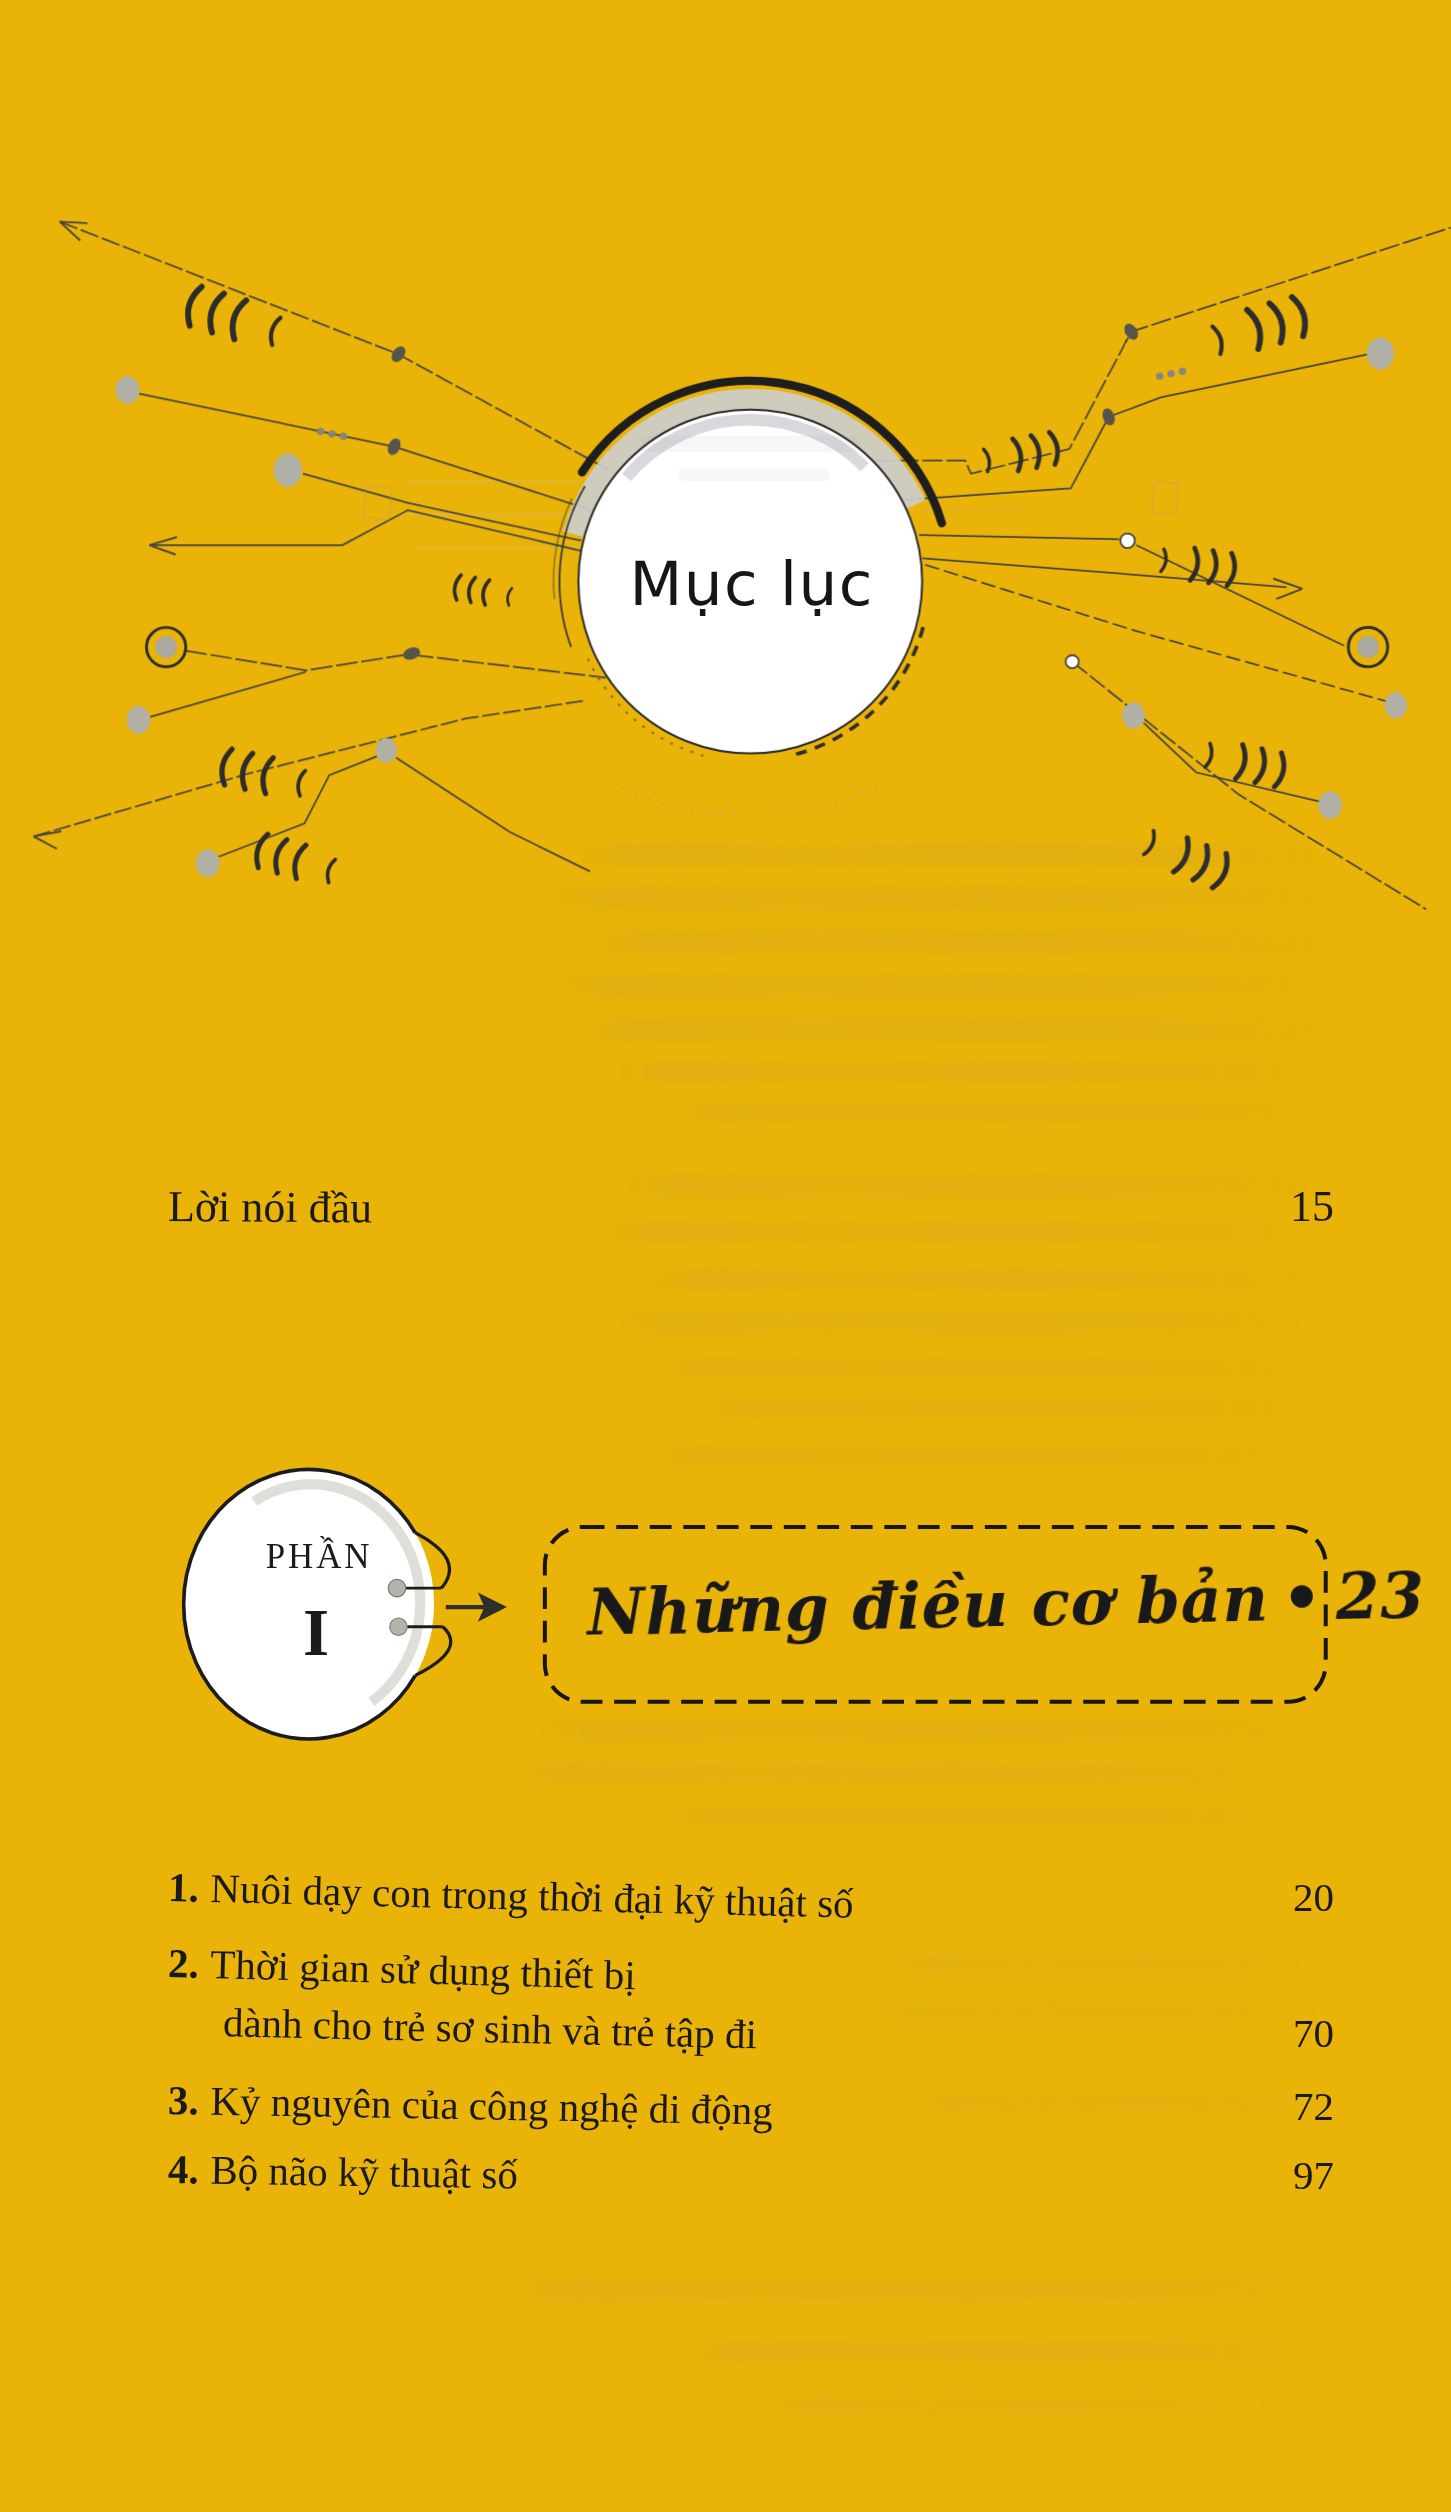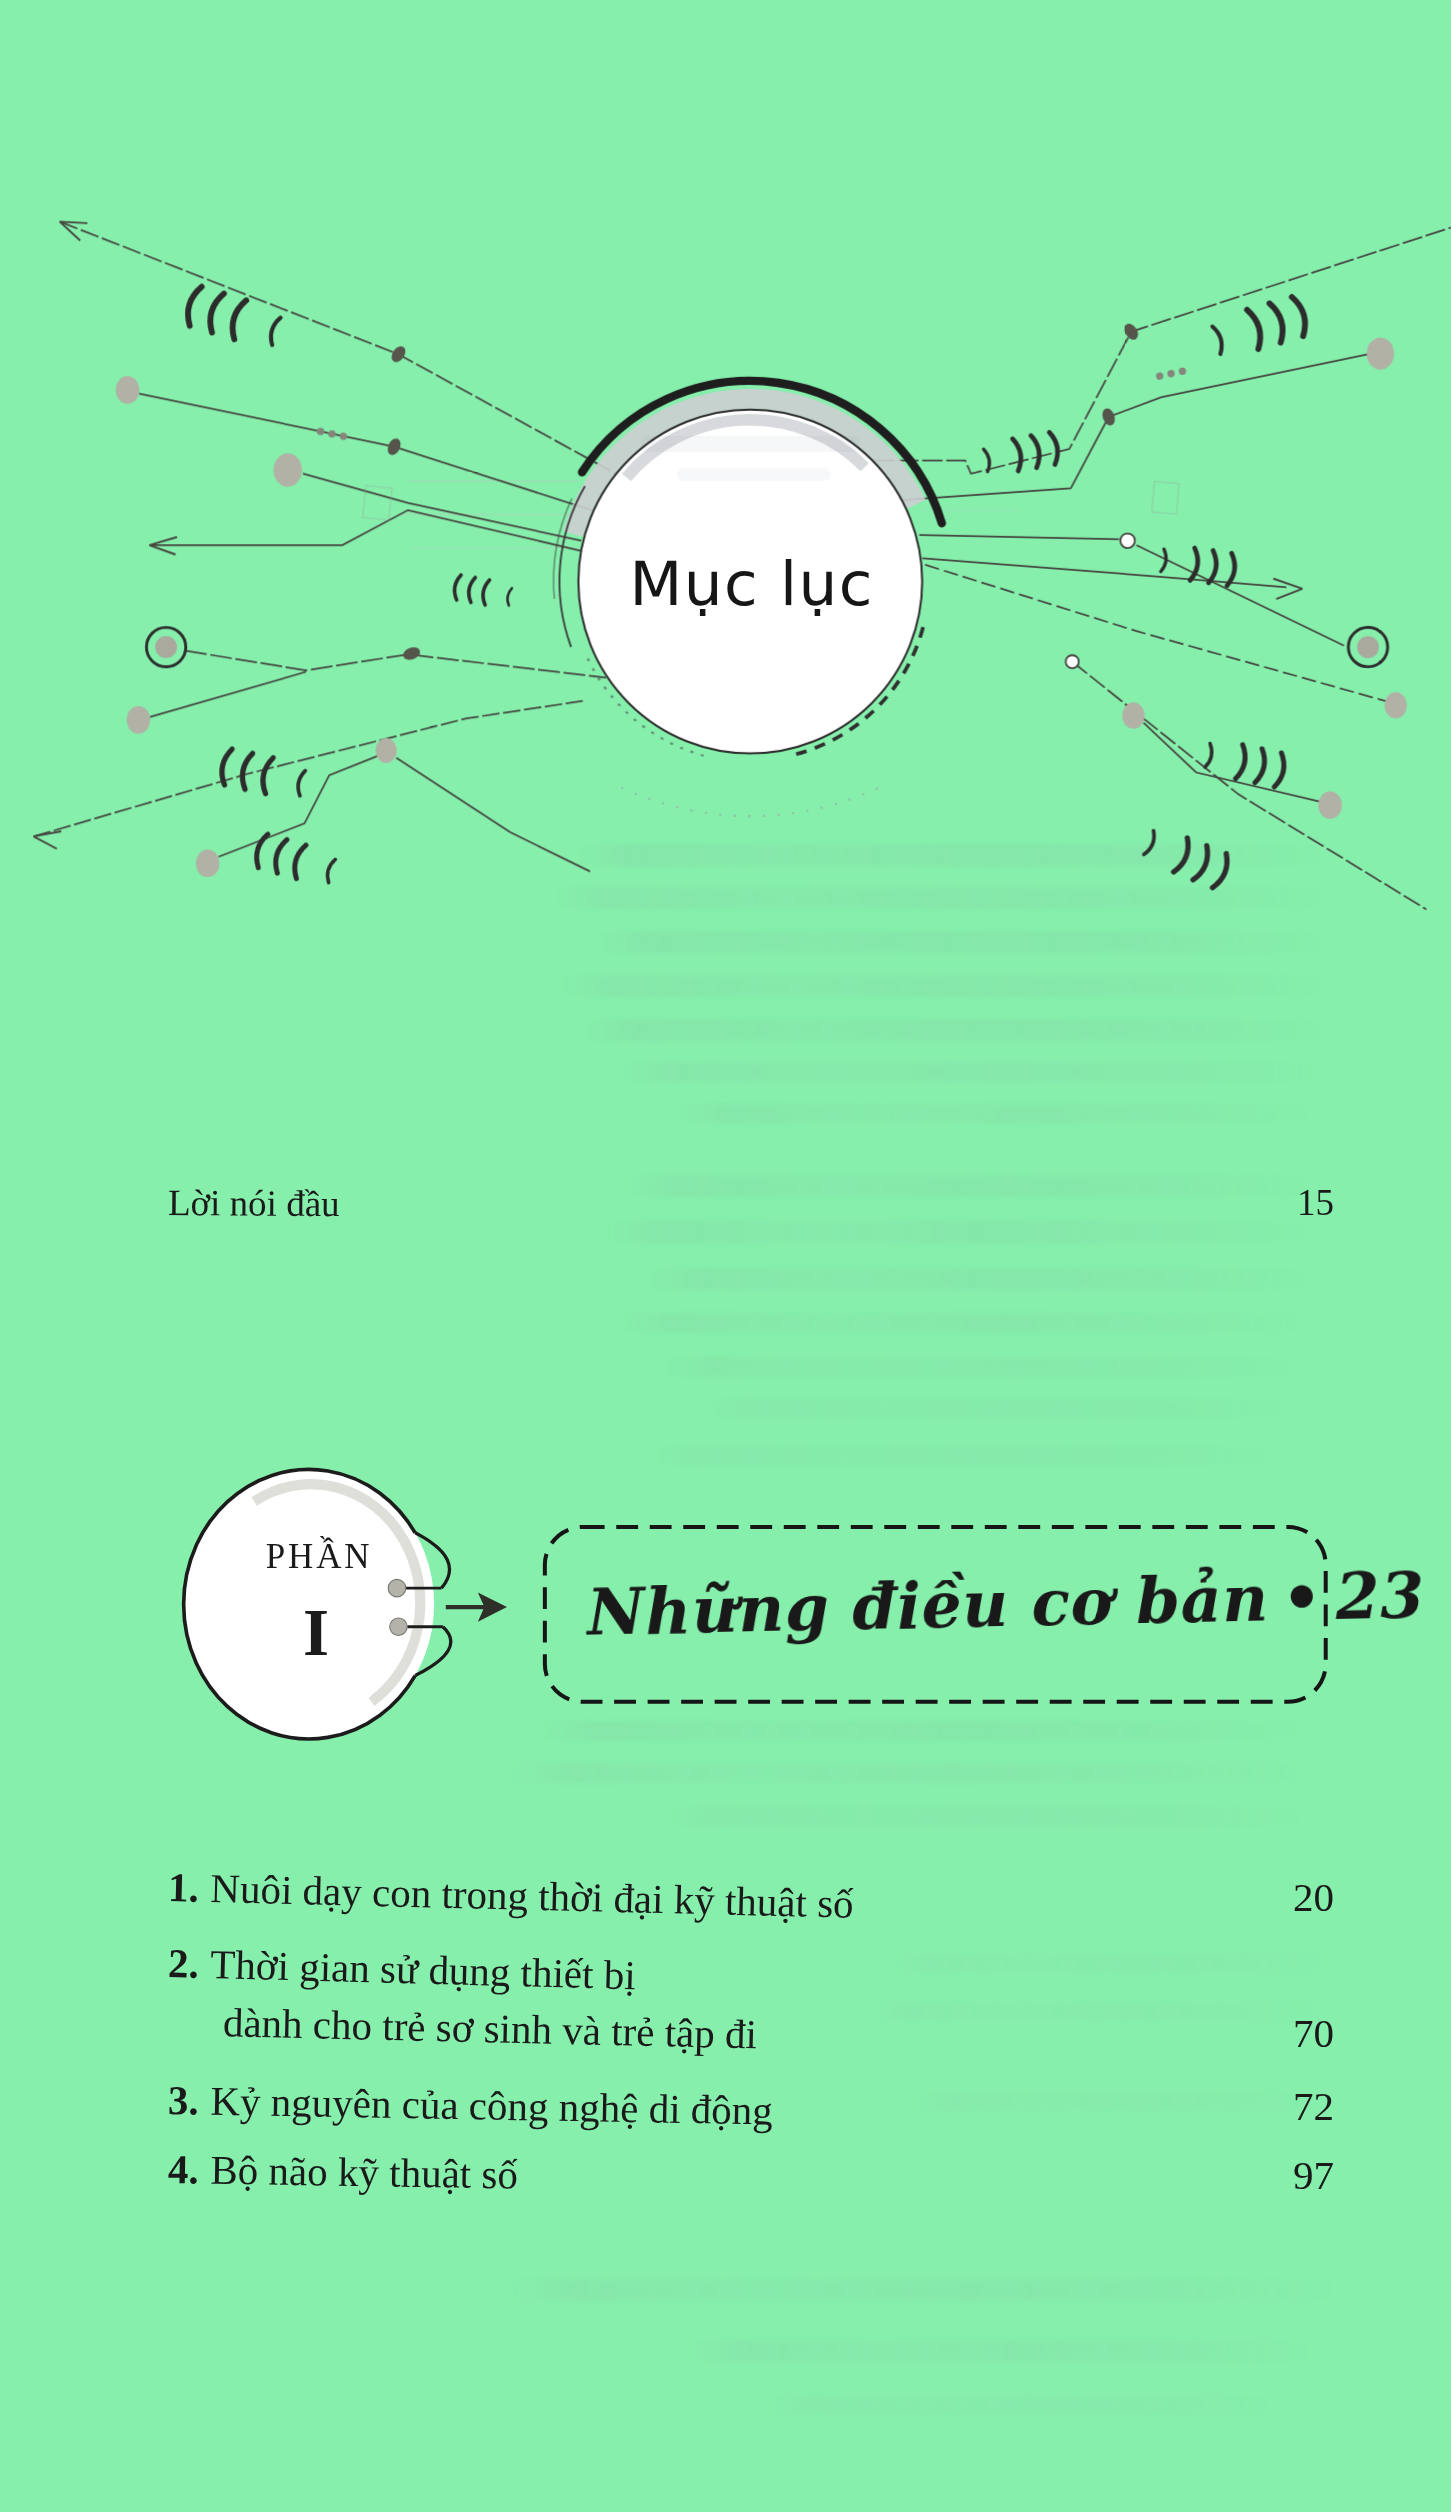--- a/index.html
+++ b/index.html
@@ -1,27 +1,27 @@
 <!DOCTYPE html>
 <html style="font-size:11.7px"><head>
 <meta charset="utf-8">
 <style>
   html,body{margin:0;padding:0;background:#ffffff;}
-  .sheet{position:relative;width:1451px;height:2512px;background:#86efac;overflow:hidden;
+  .sheet{position:relative;width:1451px;height:2512px;background:#eab308;overflow:hidden;
          font-family:"Liberation Serif",serif;color:#1a1a1a;}
   .art{position:absolute;left:0;top:0;pointer-events:none;}
   
   .ghost{position:absolute;border-radius:3.6px;filter:blur(2.2px);
          background:linear-gradient(90deg,rgba(125,130,148,0) 0%,rgba(125,130,148,.16) 7%,
                     rgba(125,130,148,.10) 30%,rgba(125,130,148,.15) 55%,
                     rgba(125,130,148,.10) 80%,rgba(125,130,148,0) 100%);}
   
   .fm-row,.ch-row{position:absolute;left:168px;width:1166px;display:flex;
                   justify-content:space-between;align-items:flex-start;
-                  font-size:37px;line-height:1.15;}
+                  font-size:44px;line-height:1.15;}
   .ch-row{font-size:41px;}
   .fm-label,.ch-text{display:inline-block;transform-origin:left center;}
   .ch-num{font-weight:700;margin-right:11.7px;}
   .ch-page,.fm-page{position:relative;font-variant-numeric:lining-nums;}
   .indent{padding-left:55px;}
   
   .part-title{position:absolute;left:587px;top:1568px;width:729px;
               font-family:"DejaVu Serif",serif;font-style:italic;font-weight:700;
               font-size:63px;color:#191919;transform:rotate(-1.2deg);
               letter-spacing:0.7px;white-space:nowrap;}

